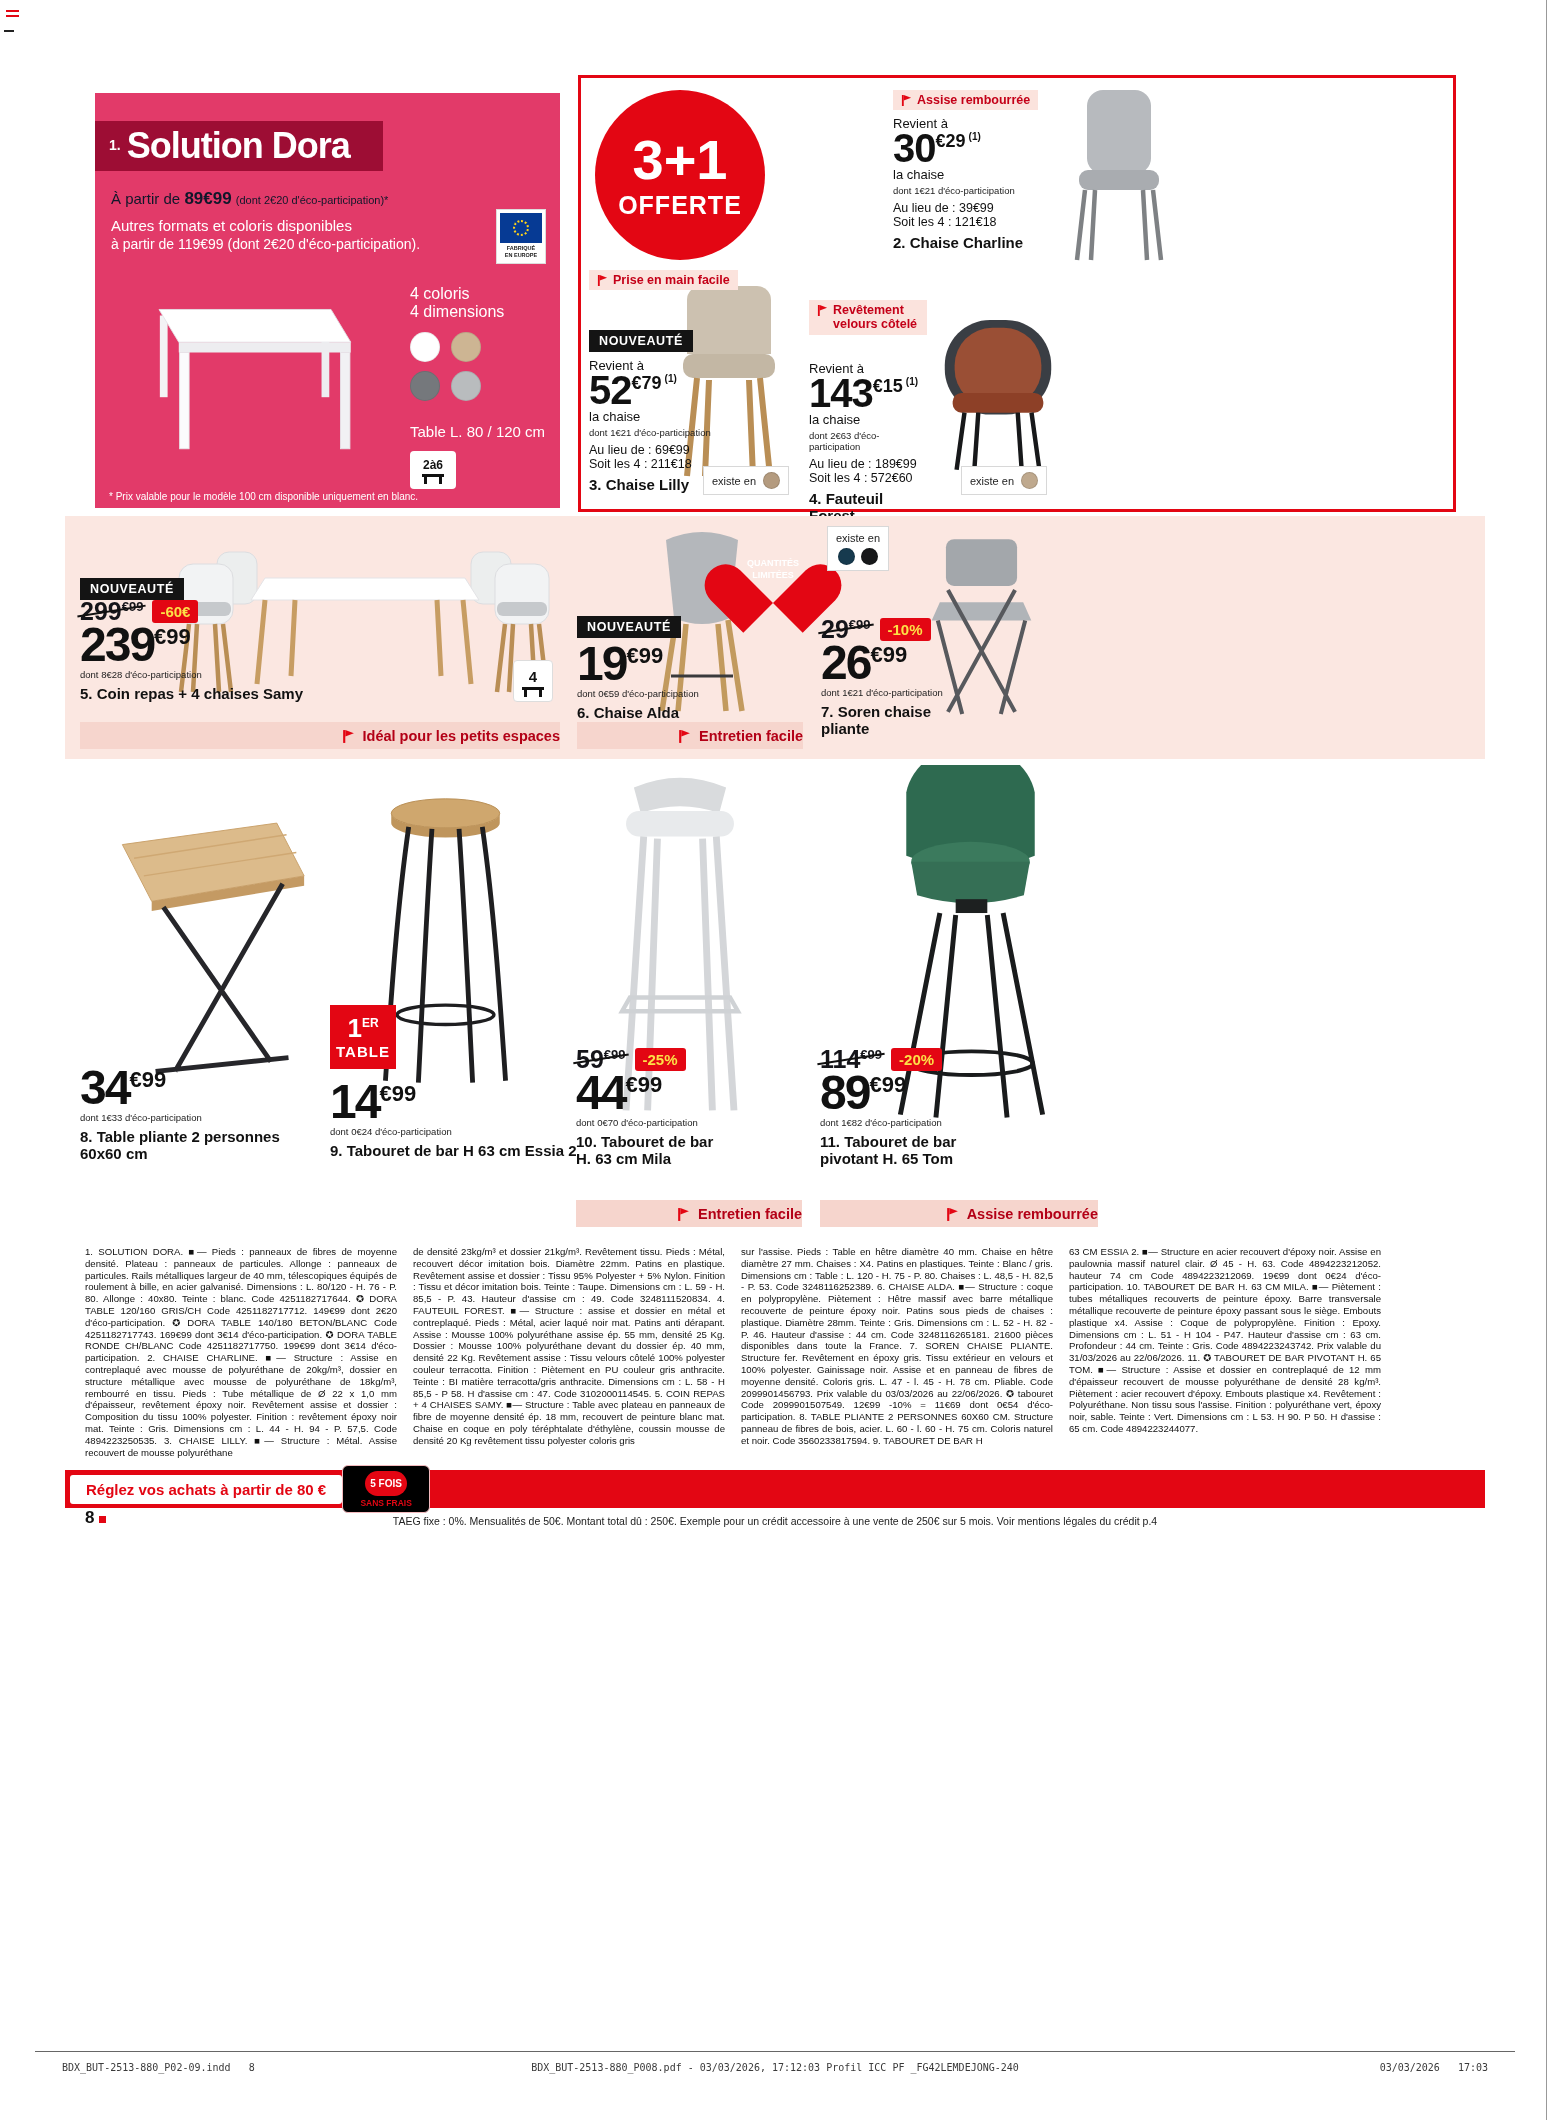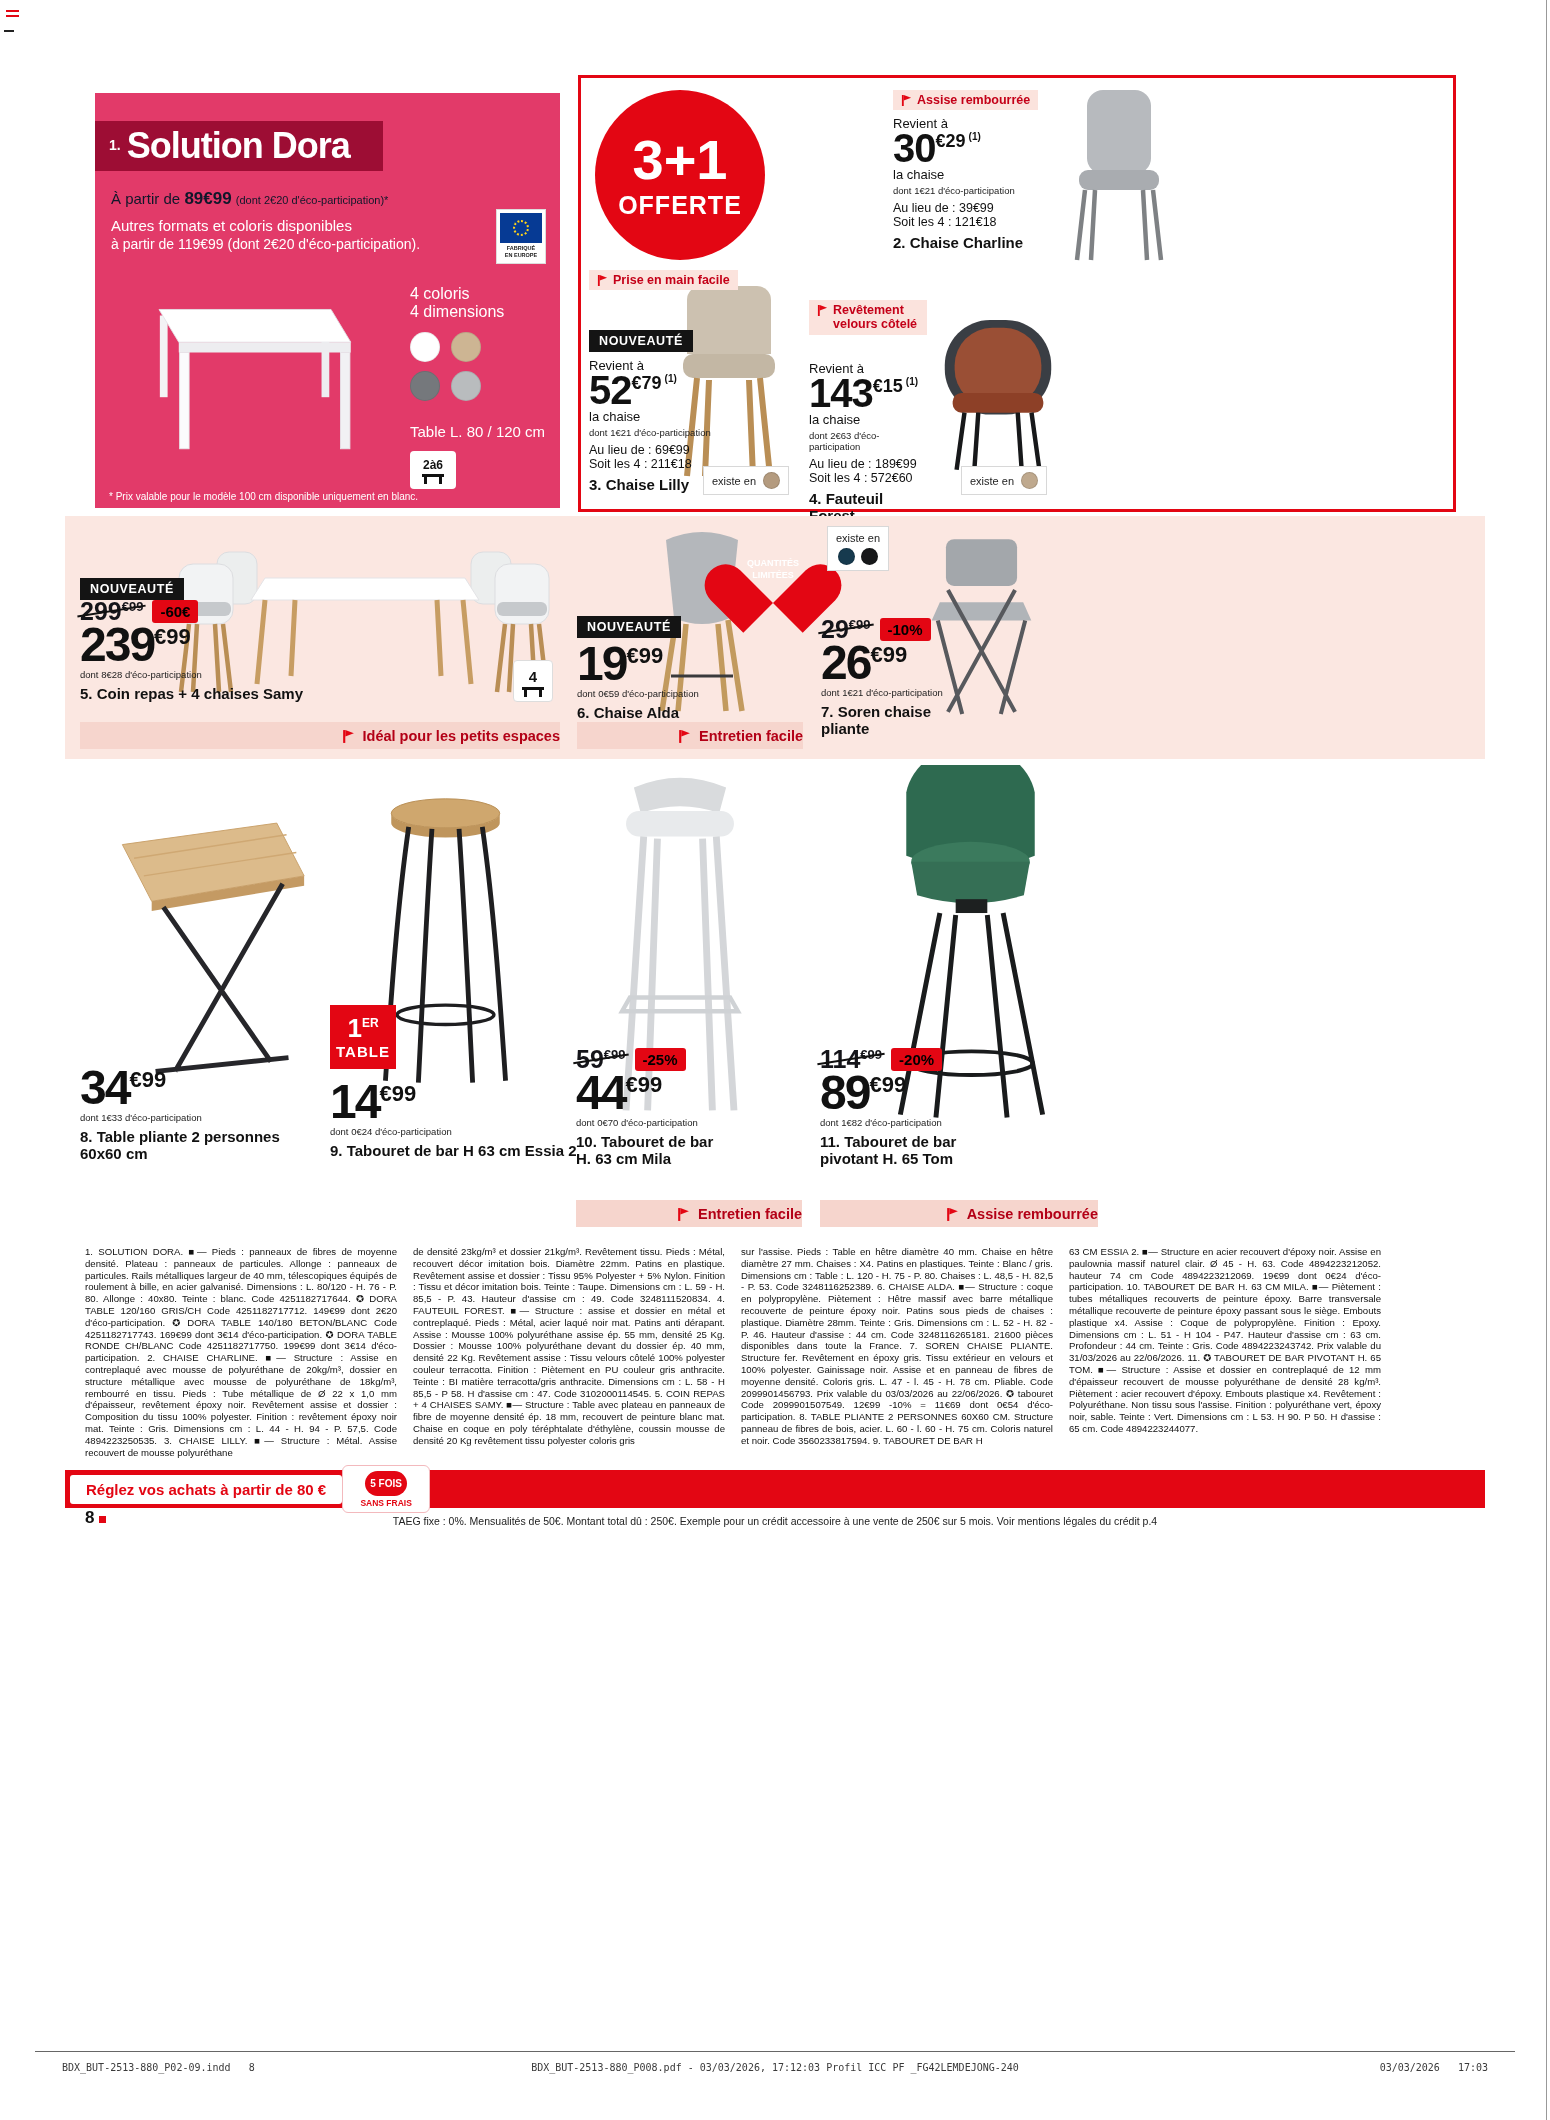--- a/index.html
+++ b/index.html
@@ -11,21 +11,21 @@
 .price{display:inline-flex;align-items:flex-start;font-weight:800;line-height:.85;color:#111}
 .price .pe{font-size:48px;letter-spacing:-2px}
 .price .psup{display:inline-flex;margin-top:3px;font-size:22px;font-weight:800}
 .price.md .pe{font-size:40px;letter-spacing:-1px}
 .price.md .psup{font-size:18px}
 .price .pref{font-size:10px;font-weight:700;margin-top:2px;margin-left:3px}
 .oldrow{display:flex;align-items:flex-start;gap:9px}
 .oldprice{position:relative;display:inline-flex;align-items:flex-start;font-weight:800;font-size:25px;line-height:.9;color:#15151a}
 .oldprice .osup{font-size:13px;margin-top:1px}
 .oldprice::after{content:"";position:absolute;left:-3px;right:-3px;top:45%;border-top:2.5px solid #111;transform:rotate(-9deg)}
-.disc{display:inline-block;background:#e30613;color:#000000;font-weight:800;font-size:15px;padding:3px 8px;border-radius:3px}
+.disc{display:inline-block;background:#e30613;color:#fde047;font-weight:800;font-size:15px;padding:3px 8px;border-radius:3px}
 .eco{font-size:9.5px;color:#1c1c1c;margin-top:3px}
 .name{font-size:15px;font-weight:700;margin-top:5px;line-height:1.15}
 .revient{font-size:13px;margin-top:6px}
 .per{font-size:13px;margin-top:2px}
 .instead{font-size:12.5px;margin-top:5px}
 .four{font-size:12.5px}
 .badge-new{display:inline-block;background:#141414;color:#fff;font-weight:700;font-size:12.5px;letter-spacing:.6px;padding:4px 10px}
 
 
 .flag{display:inline-flex;align-items:flex-start;gap:5px;background:#fbe3dd;color:#c40018;font-weight:700;font-size:12.5px;padding:3px 8px;line-height:1.15;max-width:150px}
@@ -84,21 +84,21 @@
 .col{position:absolute;display:flex;flex-direction:column;align-items:flex-start}
 
 
 .legal{position:absolute;left:85px;top:1246px;display:flex;gap:16px}
 .lcol{width:312px;font-size:9.6px;line-height:11.8px;text-align:justify;color:#101010}
 
 
 .credit{position:absolute;left:65px;top:1470px;width:1420px;height:38px;background:#e30613;display:flex;align-items:center}
 .credit-left{background:#fff;color:#e30613;font-weight:800;font-size:15px;margin-left:5px;padding:6px 16px;border-radius:3px;white-space:nowrap}
 .credit-center{flex:1;text-align:center;color:#fff;font-weight:700;font-size:14.5px;padding:0 10px}
-.credit-badge{position:relative;width:88px;height:48px;background:#ffffff;border-radius:6px;margin-right:6px;display:flex;flex-direction:column;align-items:center;justify-content:center;border:1px solid #f3b9bd}
+.credit-badge{position:relative;width:88px;height:48px;background:#000000;border-radius:6px;margin-right:6px;display:flex;flex-direction:column;align-items:center;justify-content:center;border:1px solid #f3b9bd}
 .credit-badge .cb1{background:#e30613;color:#fff;font-weight:800;font-size:10px;padding:7px 5px;border-radius:16px}
 .credit-badge .cb2{color:#e30613;font-weight:800;font-size:8.5px;margin-top:2px}
 .pageno{position:absolute;left:85px;top:1508px;font-size:17px;font-weight:700;color:#111}
 .pageno .sq{display:inline-block;width:7px;height:7px;background:#e30613;margin-left:5px}
 .taeg{position:absolute;left:0;right:0;top:1515px;text-align:center;font-size:10.5px;color:#222}
 
 
 .print-line{position:absolute;left:35px;right:35px;top:2051px;border-top:1px solid #666}
 .printrow{position:absolute;left:0;right:0;top:2062px;font-family:"DejaVu Sans Mono",monospace;font-size:10px;color:#3a3a3a}
 .printrow .pl{position:absolute;left:62px;white-space:pre}

